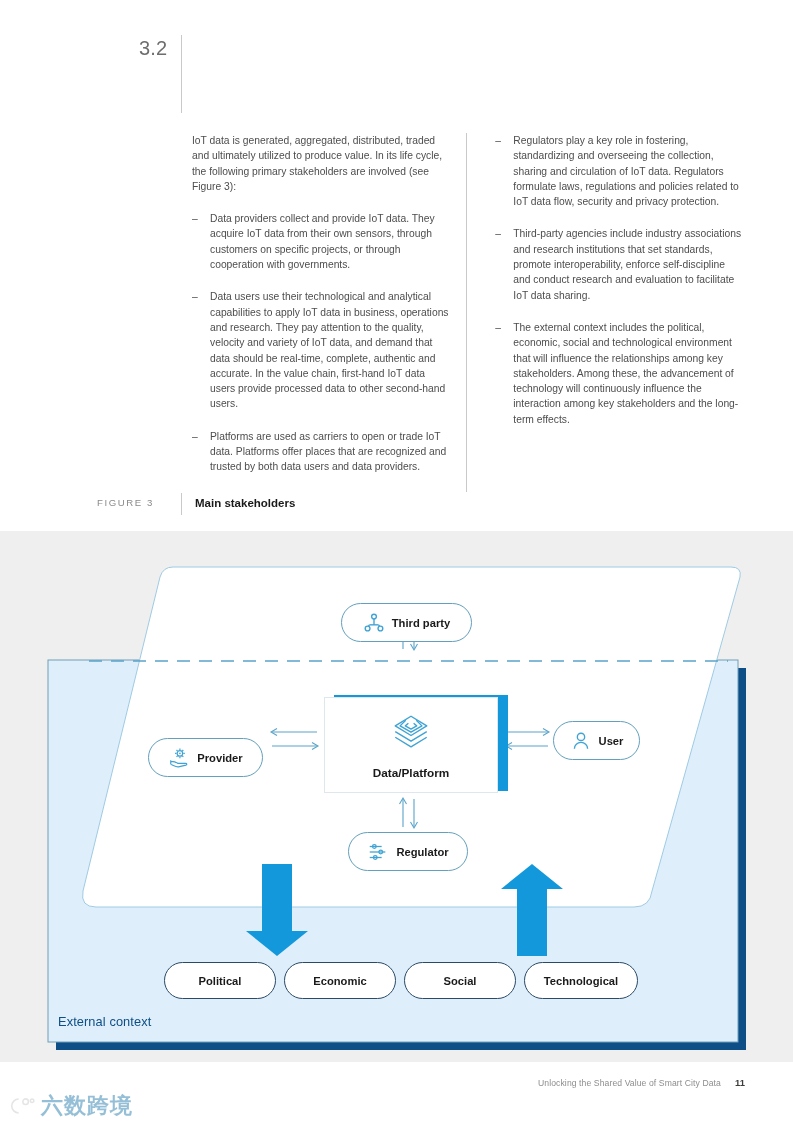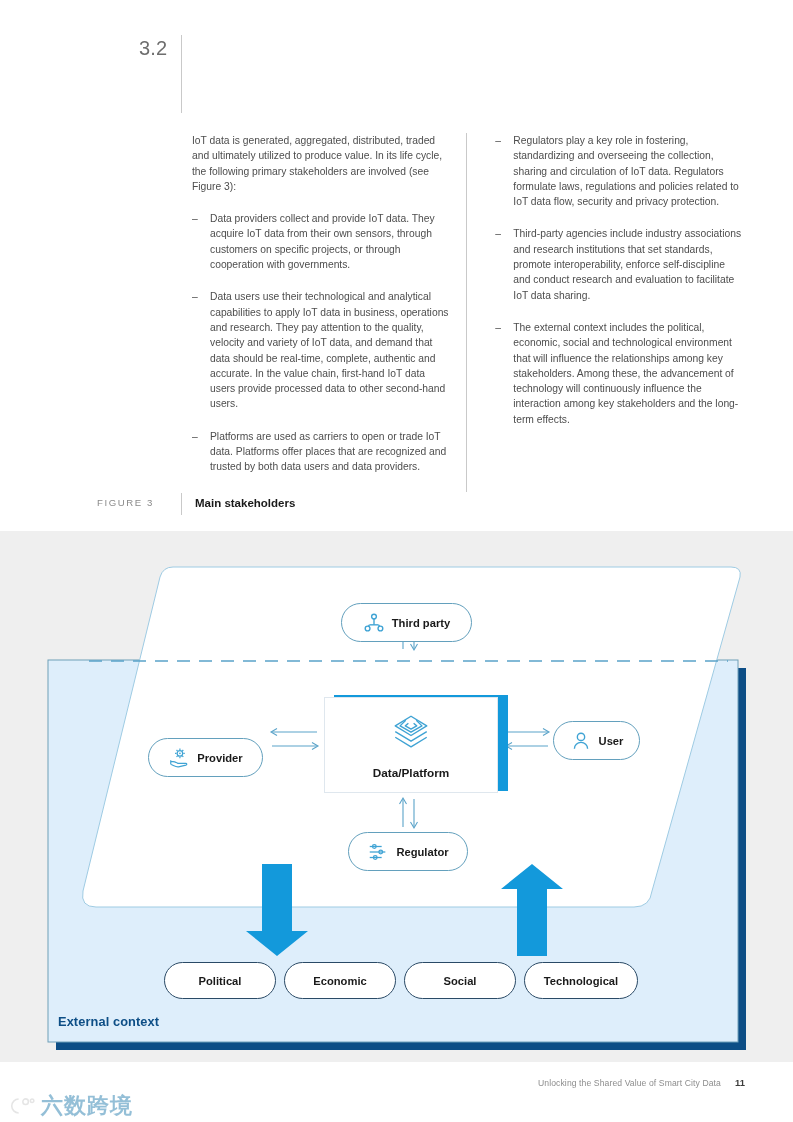--- a/index.html
+++ b/index.html
@@ -192,21 +192,21 @@
   }
   #ext-political     { left: 164px; width: 112px; }
   #ext-economic      { left: 284px; width: 112px; }
   #ext-social        { left: 404px; width: 112px; }
   #ext-technological { left: 524px; width: 114px; }
 
   .ext-context-label {
     position: absolute;
     left: 58px; top: 1014px;
     font-size: 12.8px;
-    font-weight: bold;
+    font-weight: normal;
     color: #0d4e86;
     letter-spacing: 0.1px;
   }
 
   
   .footer {
     position: absolute;
     left: 0; top: 1062px;
     width: 793px; height: 60px;
     background: #ffffff;

